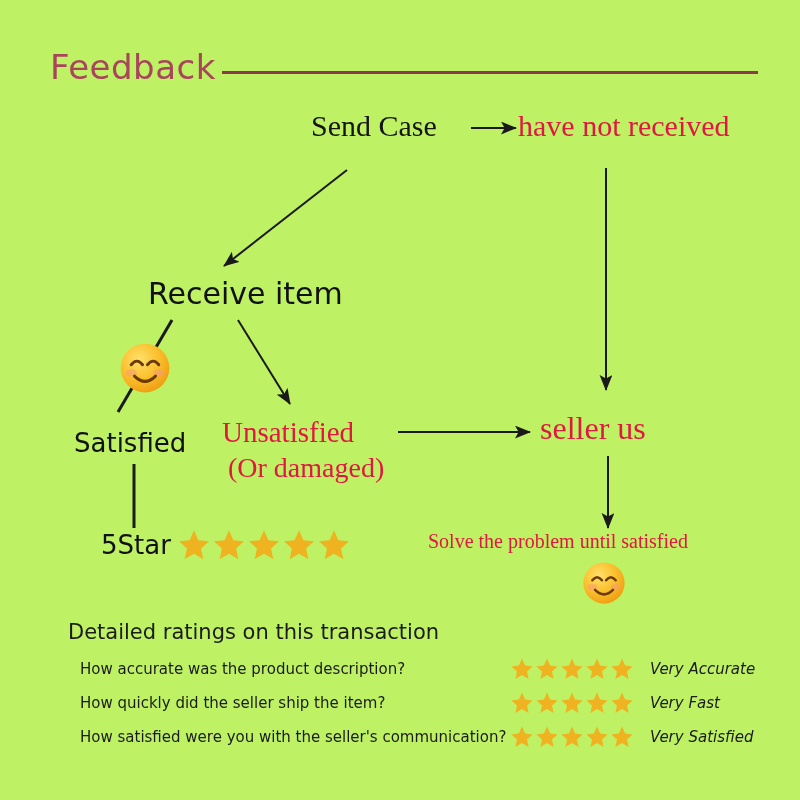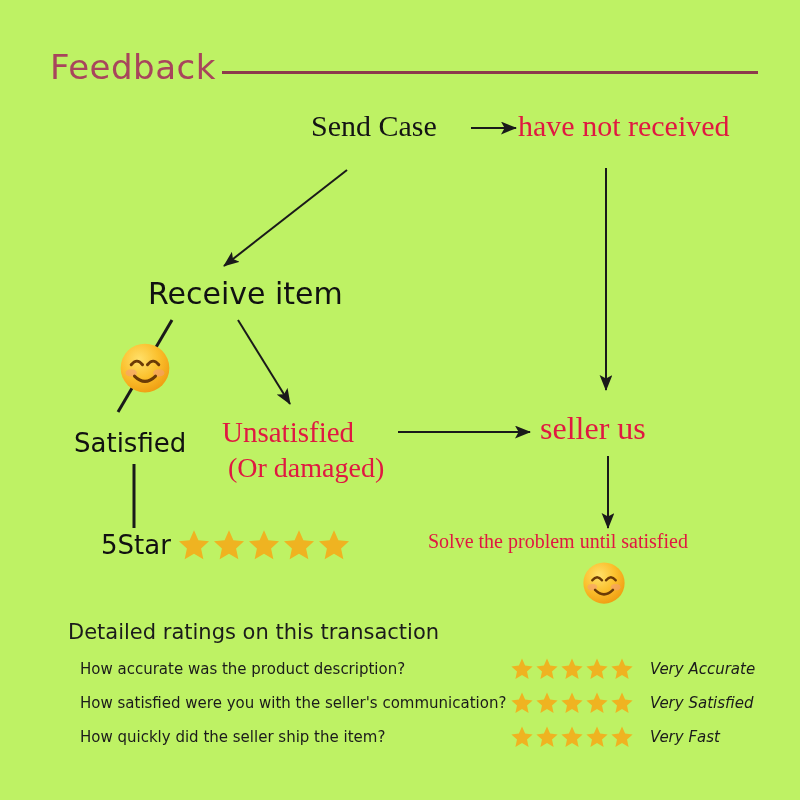--- a/index.html
+++ b/index.html
@@ -297,57 +297,57 @@
             <svg viewBox="0 0 24 24" width="24" height="24">
               <path d="M12 1.6 L15.1 8.6 L22.6 9.4 L17 14.5 L18.6 22 L12 18.1 L5.4 22 L7 14.5 L1.4 9.4 L8.9 8.6 Z" fill="#efb321"></path>
             </svg>
             <svg viewBox="0 0 24 24" width="24" height="24">
               <path d="M12 1.6 L15.1 8.6 L22.6 9.4 L17 14.5 L18.6 22 L12 18.1 L5.4 22 L7 14.5 L1.4 9.4 L8.9 8.6 Z" fill="#efb321"></path>
             </svg>
           </div>
           <div class="rating-value">Very Accurate</div>
         </div>
         <div class="rating-row">
+          <div class="rating-question">How quickly did the seller ship the item?</div>
+          <div class="rating-stars">
+            <svg viewBox="0 0 24 24" width="24" height="24">
+              <path d="M12 1.6 L15.1 8.6 L22.6 9.4 L17 14.5 L18.6 22 L12 18.1 L5.4 22 L7 14.5 L1.4 9.4 L8.9 8.6 Z" fill="#efb321"></path>
+            </svg>
+            <svg viewBox="0 0 24 24" width="24" height="24">
+              <path d="M12 1.6 L15.1 8.6 L22.6 9.4 L17 14.5 L18.6 22 L12 18.1 L5.4 22 L7 14.5 L1.4 9.4 L8.9 8.6 Z" fill="#efb321"></path>
+            </svg>
+            <svg viewBox="0 0 24 24" width="24" height="24">
+              <path d="M12 1.6 L15.1 8.6 L22.6 9.4 L17 14.5 L18.6 22 L12 18.1 L5.4 22 L7 14.5 L1.4 9.4 L8.9 8.6 Z" fill="#efb321"></path>
+            </svg>
+            <svg viewBox="0 0 24 24" width="24" height="24">
+              <path d="M12 1.6 L15.1 8.6 L22.6 9.4 L17 14.5 L18.6 22 L12 18.1 L5.4 22 L7 14.5 L1.4 9.4 L8.9 8.6 Z" fill="#efb321"></path>
+            </svg>
+            <svg viewBox="0 0 24 24" width="24" height="24">
+              <path d="M12 1.6 L15.1 8.6 L22.6 9.4 L17 14.5 L18.6 22 L12 18.1 L5.4 22 L7 14.5 L1.4 9.4 L8.9 8.6 Z" fill="#efb321"></path>
+            </svg>
+          </div>
+          <div class="rating-value">Very Fast</div>
+        </div>
+        <div class="rating-row">
           <div class="rating-question">How satisfied were you with the seller's communication?</div>
           <div class="rating-stars">
             <svg viewBox="0 0 24 24" width="24" height="24">
               <path d="M12 1.6 L15.1 8.6 L22.6 9.4 L17 14.5 L18.6 22 L12 18.1 L5.4 22 L7 14.5 L1.4 9.4 L8.9 8.6 Z" fill="#efb321"></path>
             </svg>
             <svg viewBox="0 0 24 24" width="24" height="24">
               <path d="M12 1.6 L15.1 8.6 L22.6 9.4 L17 14.5 L18.6 22 L12 18.1 L5.4 22 L7 14.5 L1.4 9.4 L8.9 8.6 Z" fill="#efb321"></path>
             </svg>
             <svg viewBox="0 0 24 24" width="24" height="24">
               <path d="M12 1.6 L15.1 8.6 L22.6 9.4 L17 14.5 L18.6 22 L12 18.1 L5.4 22 L7 14.5 L1.4 9.4 L8.9 8.6 Z" fill="#efb321"></path>
             </svg>
             <svg viewBox="0 0 24 24" width="24" height="24">
               <path d="M12 1.6 L15.1 8.6 L22.6 9.4 L17 14.5 L18.6 22 L12 18.1 L5.4 22 L7 14.5 L1.4 9.4 L8.9 8.6 Z" fill="#efb321"></path>
             </svg>
             <svg viewBox="0 0 24 24" width="24" height="24">
               <path d="M12 1.6 L15.1 8.6 L22.6 9.4 L17 14.5 L18.6 22 L12 18.1 L5.4 22 L7 14.5 L1.4 9.4 L8.9 8.6 Z" fill="#efb321"></path>
             </svg>
           </div>
           <div class="rating-value">Very Satisfied</div>
         </div>
-        <div class="rating-row">
-          <div class="rating-question">How quickly did the seller ship the item?</div>
-          <div class="rating-stars">
-            <svg viewBox="0 0 24 24" width="24" height="24">
-              <path d="M12 1.6 L15.1 8.6 L22.6 9.4 L17 14.5 L18.6 22 L12 18.1 L5.4 22 L7 14.5 L1.4 9.4 L8.9 8.6 Z" fill="#efb321"></path>
-            </svg>
-            <svg viewBox="0 0 24 24" width="24" height="24">
-              <path d="M12 1.6 L15.1 8.6 L22.6 9.4 L17 14.5 L18.6 22 L12 18.1 L5.4 22 L7 14.5 L1.4 9.4 L8.9 8.6 Z" fill="#efb321"></path>
-            </svg>
-            <svg viewBox="0 0 24 24" width="24" height="24">
-              <path d="M12 1.6 L15.1 8.6 L22.6 9.4 L17 14.5 L18.6 22 L12 18.1 L5.4 22 L7 14.5 L1.4 9.4 L8.9 8.6 Z" fill="#efb321"></path>
-            </svg>
-            <svg viewBox="0 0 24 24" width="24" height="24">
-              <path d="M12 1.6 L15.1 8.6 L22.6 9.4 L17 14.5 L18.6 22 L12 18.1 L5.4 22 L7 14.5 L1.4 9.4 L8.9 8.6 Z" fill="#efb321"></path>
-            </svg>
-            <svg viewBox="0 0 24 24" width="24" height="24">
-              <path d="M12 1.6 L15.1 8.6 L22.6 9.4 L17 14.5 L18.6 22 L12 18.1 L5.4 22 L7 14.5 L1.4 9.4 L8.9 8.6 Z" fill="#efb321"></path>
-            </svg>
-          </div>
-          <div class="rating-value">Very Fast</div>
-        </div>
       </div>
   </div>
 
 </div>
 
 </body></html>

